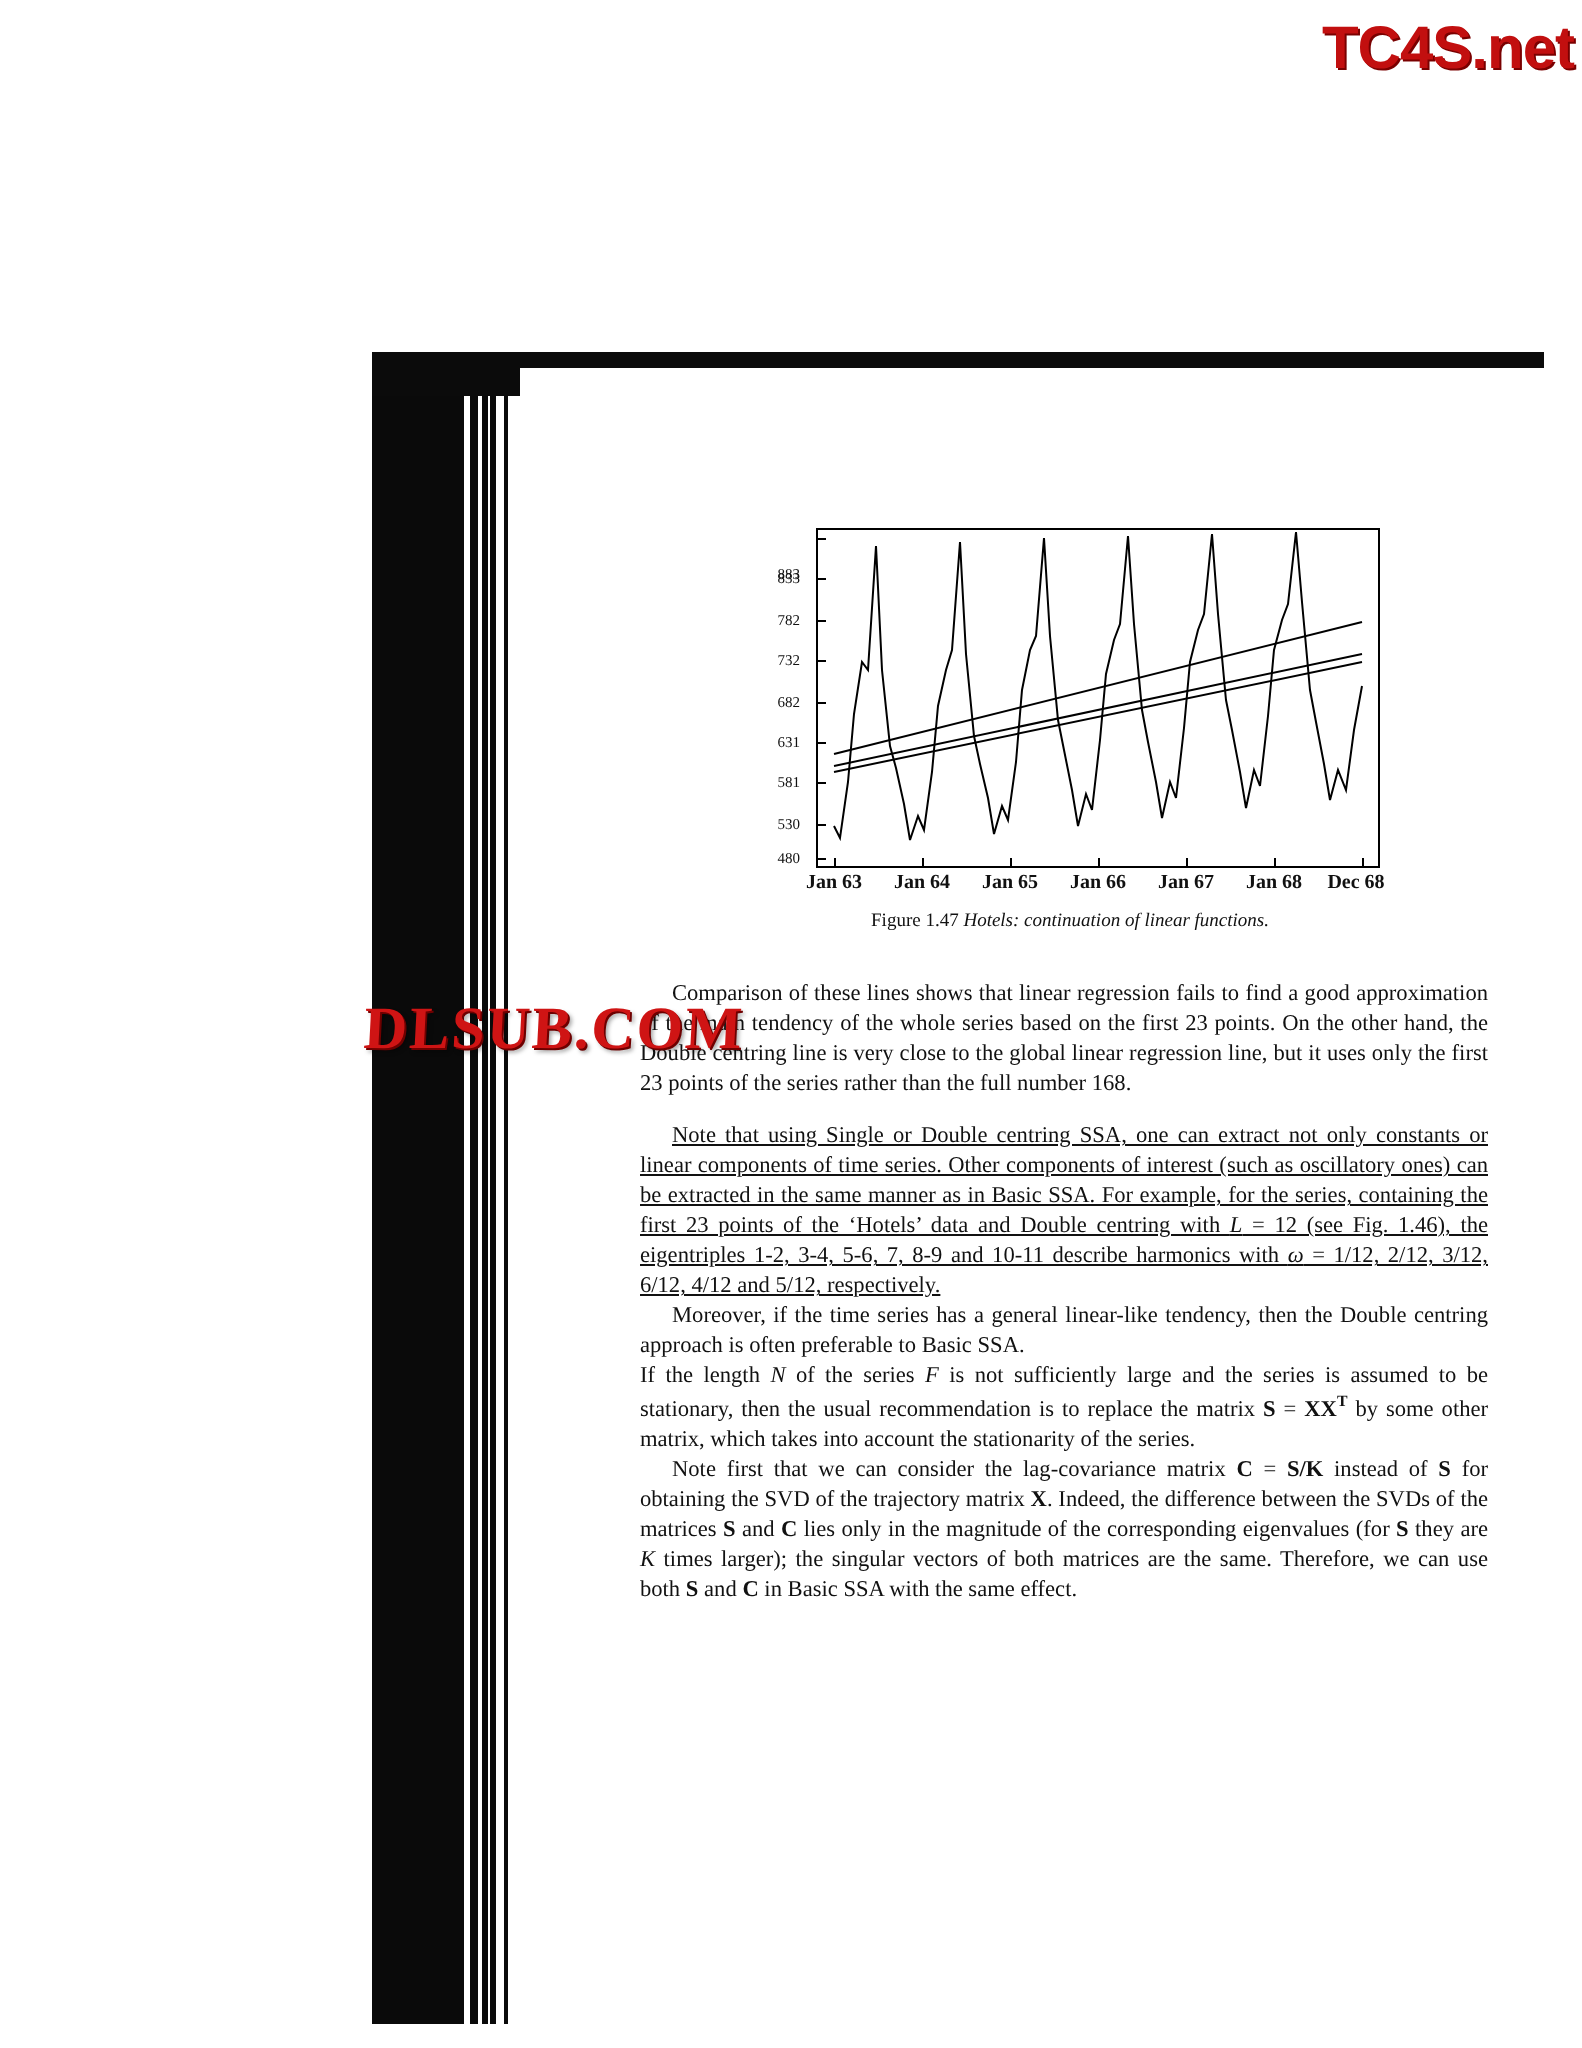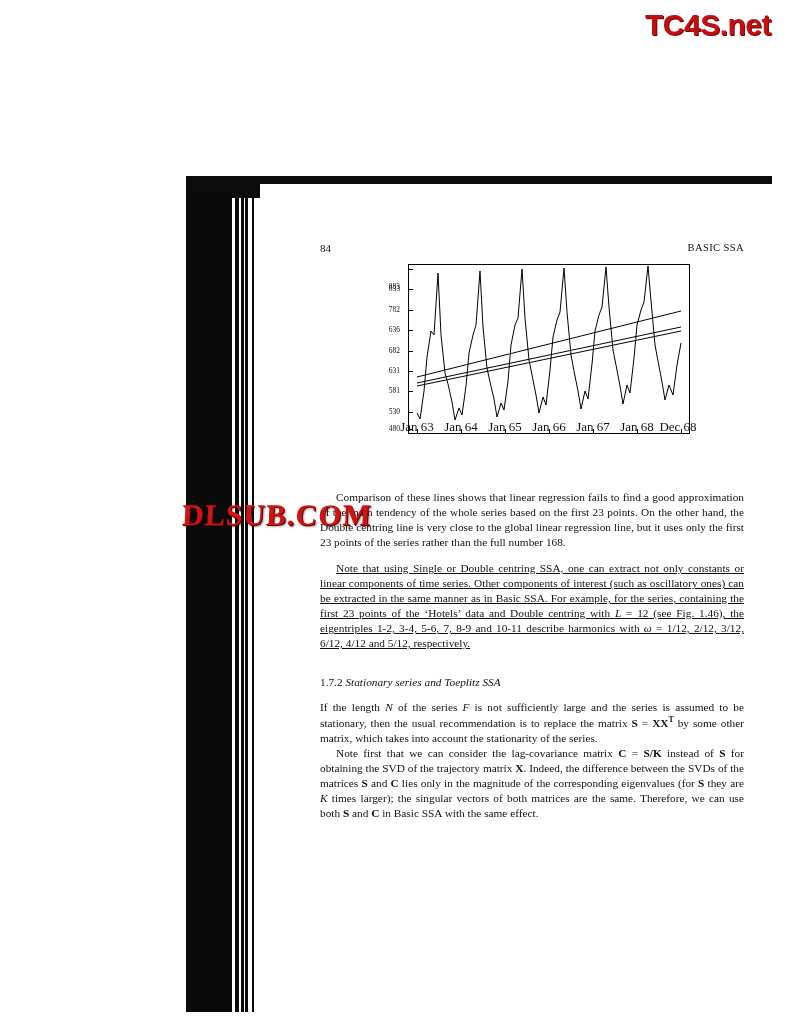--- a/index.html
+++ b/index.html
@@ -12,21 +12,21 @@
     height: 1024px;
     position: relative;
     font-family: "Liberation Serif", serif;
     overflow: hidden;
   }
 
   
   .wm-top {
     position: absolute;
     top: 8px;
-    right: 20px;
+    right: 4px;
     font-family: "Liberation Sans", sans-serif;
     font-weight: bold;
     font-size: 30px;
     letter-spacing: -0.5px;
     color: #c20f0f;
     text-shadow: 1px 1px 0 #7a0000;
   }
   .wm-bottom {
     position: absolute;
     bottom: 8px;
@@ -165,25 +165,26 @@
   }
   .xtick-mark {
     position: absolute;
     bottom: 0;
     width: 1px;
     height: 4px;
     background: #000;
   }
   .xlabel {
     position: absolute;
-    top: 159px;
-    font-size: 13px;
+    top: 176px;
+    font-size: 10px;
     transform: translateX(-50%);
     white-space: nowrap;
     font-family: "Liberation Serif", serif;
+    font-weight: bold;
   }
   .fig-caption {
     position: absolute;
     top: 196px;
     left: 0;
     width: 330px;
     text-align: center;
     font-size: 9.5px;
     font-style: italic;
   }
@@ -224,24 +225,20 @@
   <div class="page-edge e2"></div>
   <div class="page-edge e3"></div>
   <div class="page-edge e4"></div>
   <div class="page-edge e5"></div>
 </div>
 <div class="top-bar"></div>
 <div class="top-bar-white"></div>
 
 <div class="sheet">
 
-  <div class="runhead">
-    <span class="folio">84</span>
-    <span class="title">BASIC SSA</span>
-  </div>
 
   <div class="figure">
 
     <div class="plot-frame">
       <svg width="280" height="168" viewBox="0 0 280 168">
 
         <line x1="8" y1="112" x2="272" y2="46" stroke="#000" stroke-width="1"></line>
         <line x1="8" y1="118" x2="272" y2="62" stroke="#000" stroke-width="1"></line>
         <line x1="8" y1="121" x2="272" y2="66" stroke="#000" stroke-width="1"></line>
 
@@ -272,49 +269,50 @@
       <div class="xtick-mark" style="left:140px"></div>
       <div class="xtick-mark" style="left:184px"></div>
       <div class="xtick-mark" style="left:228px"></div>
       <div class="xtick-mark" style="left:272px"></div>
     </div>
 
     <div style="position:absolute;left:0;top:0;width:34px;">
       <div class="ytick" style="position:absolute;right:0;top:27px">883</div>
       <div class="ytick" style="position:absolute;right:0;top:29px">833</div>
       <div class="ytick" style="position:absolute;right:0;top:50px">782</div>
-      <div class="ytick" style="position:absolute;right:0;top:70px">636</div>
+      <div class="ytick" style="position:absolute;right:0;top:70px">732</div>
       <div class="ytick" style="position:absolute;right:0;top:91px">682</div>
       <div class="ytick" style="position:absolute;right:0;top:111px">631</div>
       <div class="ytick" style="position:absolute;right:0;top:131px">581</div>
       <div class="ytick" style="position:absolute;right:0;top:152px">530</div>
       <div class="ytick" style="position:absolute;right:0;top:169px">480</div>
     </div>
 
     <div class="xlabel" style="left:47px">Jan 63</div>
     <div class="xlabel" style="left:91px">Jan 64</div>
     <div class="xlabel" style="left:135px">Jan 65</div>
     <div class="xlabel" style="left:179px">Jan 66</div>
     <div class="xlabel" style="left:223px">Jan 67</div>
     <div class="xlabel" style="left:267px">Jan 68</div>
     <div class="xlabel" style="left:308px">Dec 68</div>
 
+    <div class="fig-caption">
+      <span class="num">Figure 1.47</span>
+      <span>Hotels: continuation of linear functions.</span>
+    </div>
   </div>
 
   <div class="col">
 
     <p>Comparison of these lines shows that linear regression fails to find a good approximation of the main tendency of the whole series based on the first 23 points. On the other hand, the Double centring line is very close to the global linear regression line, but it uses only the first 23 points of the series rather than the full number 168.</p>
 
     <p class="gap"><span>Note that using Single or Double centring SSA, one can extract not only constants or linear components of time series. Other components of interest (such as oscillatory ones) can be extracted in the same manner as in Basic SSA. For example, for the series, containing the first 23 points of the ‘Hotels’ data and Double centring with </span><span class="math">L</span><span> = 12 (see Fig. 1.46), the eigentriples 1-2, 3-4, 5-6, 7, 8-9 and 10-11 describe harmonics with </span><span class="math">ω</span><span> = 1/12, 2/12, 3/12, 6/12, 4/12 and 5/12, respectively.</span></p>
 
-
-    <h3 class="sec">
-      <span class="secnum">1.7.2</span>
-      <span>Stationary series and Toeplitz SSA</span>
-    </h3>
+    <p>Moreover, if the time series has a general linear-like tendency, then the Double centring approach is often preferable to Basic SSA.</p>
+
 
     <p class="noindent"><span>If the length </span><span class="math">N</span><span> of the series </span><span class="math">F</span><span> is not sufficiently large and the series is assumed to be stationary, then the usual recommendation is to replace the matrix </span><span class="mathup">S</span><span> = </span><span class="mathup">XX</span><sup class="mathup">T</sup><span> by some other matrix, which takes into account the stationarity of the series.</span></p>
 
     <p><span>Note first that we can consider the </span><span class="it">lag-covariance matrix</span> <span class="mathup">C</span><span> = </span><span class="mathup">S/K</span><span> instead of </span><span class="mathup">S</span><span> for obtaining the SVD of the trajectory matrix </span><span class="mathup">X</span><span>. Indeed, the difference between the SVDs of the matrices </span><span class="mathup">S</span><span> and </span><span class="mathup">C</span><span> lies only in the magnitude of the corresponding eigenvalues (for </span><span class="mathup">S</span><span> they are </span><span class="math">K</span><span> times larger); the singular vectors of both matrices are the same. Therefore, we can use both </span><span class="mathup">S</span><span> and </span><span class="mathup">C</span><span> in Basic SSA with the same effect.</span></p>
 
   </div>
 </div>
 
 <div class="wm-top">TC4S.net</div>
 <div class="wm-mid">DLSUB.COM</div>

